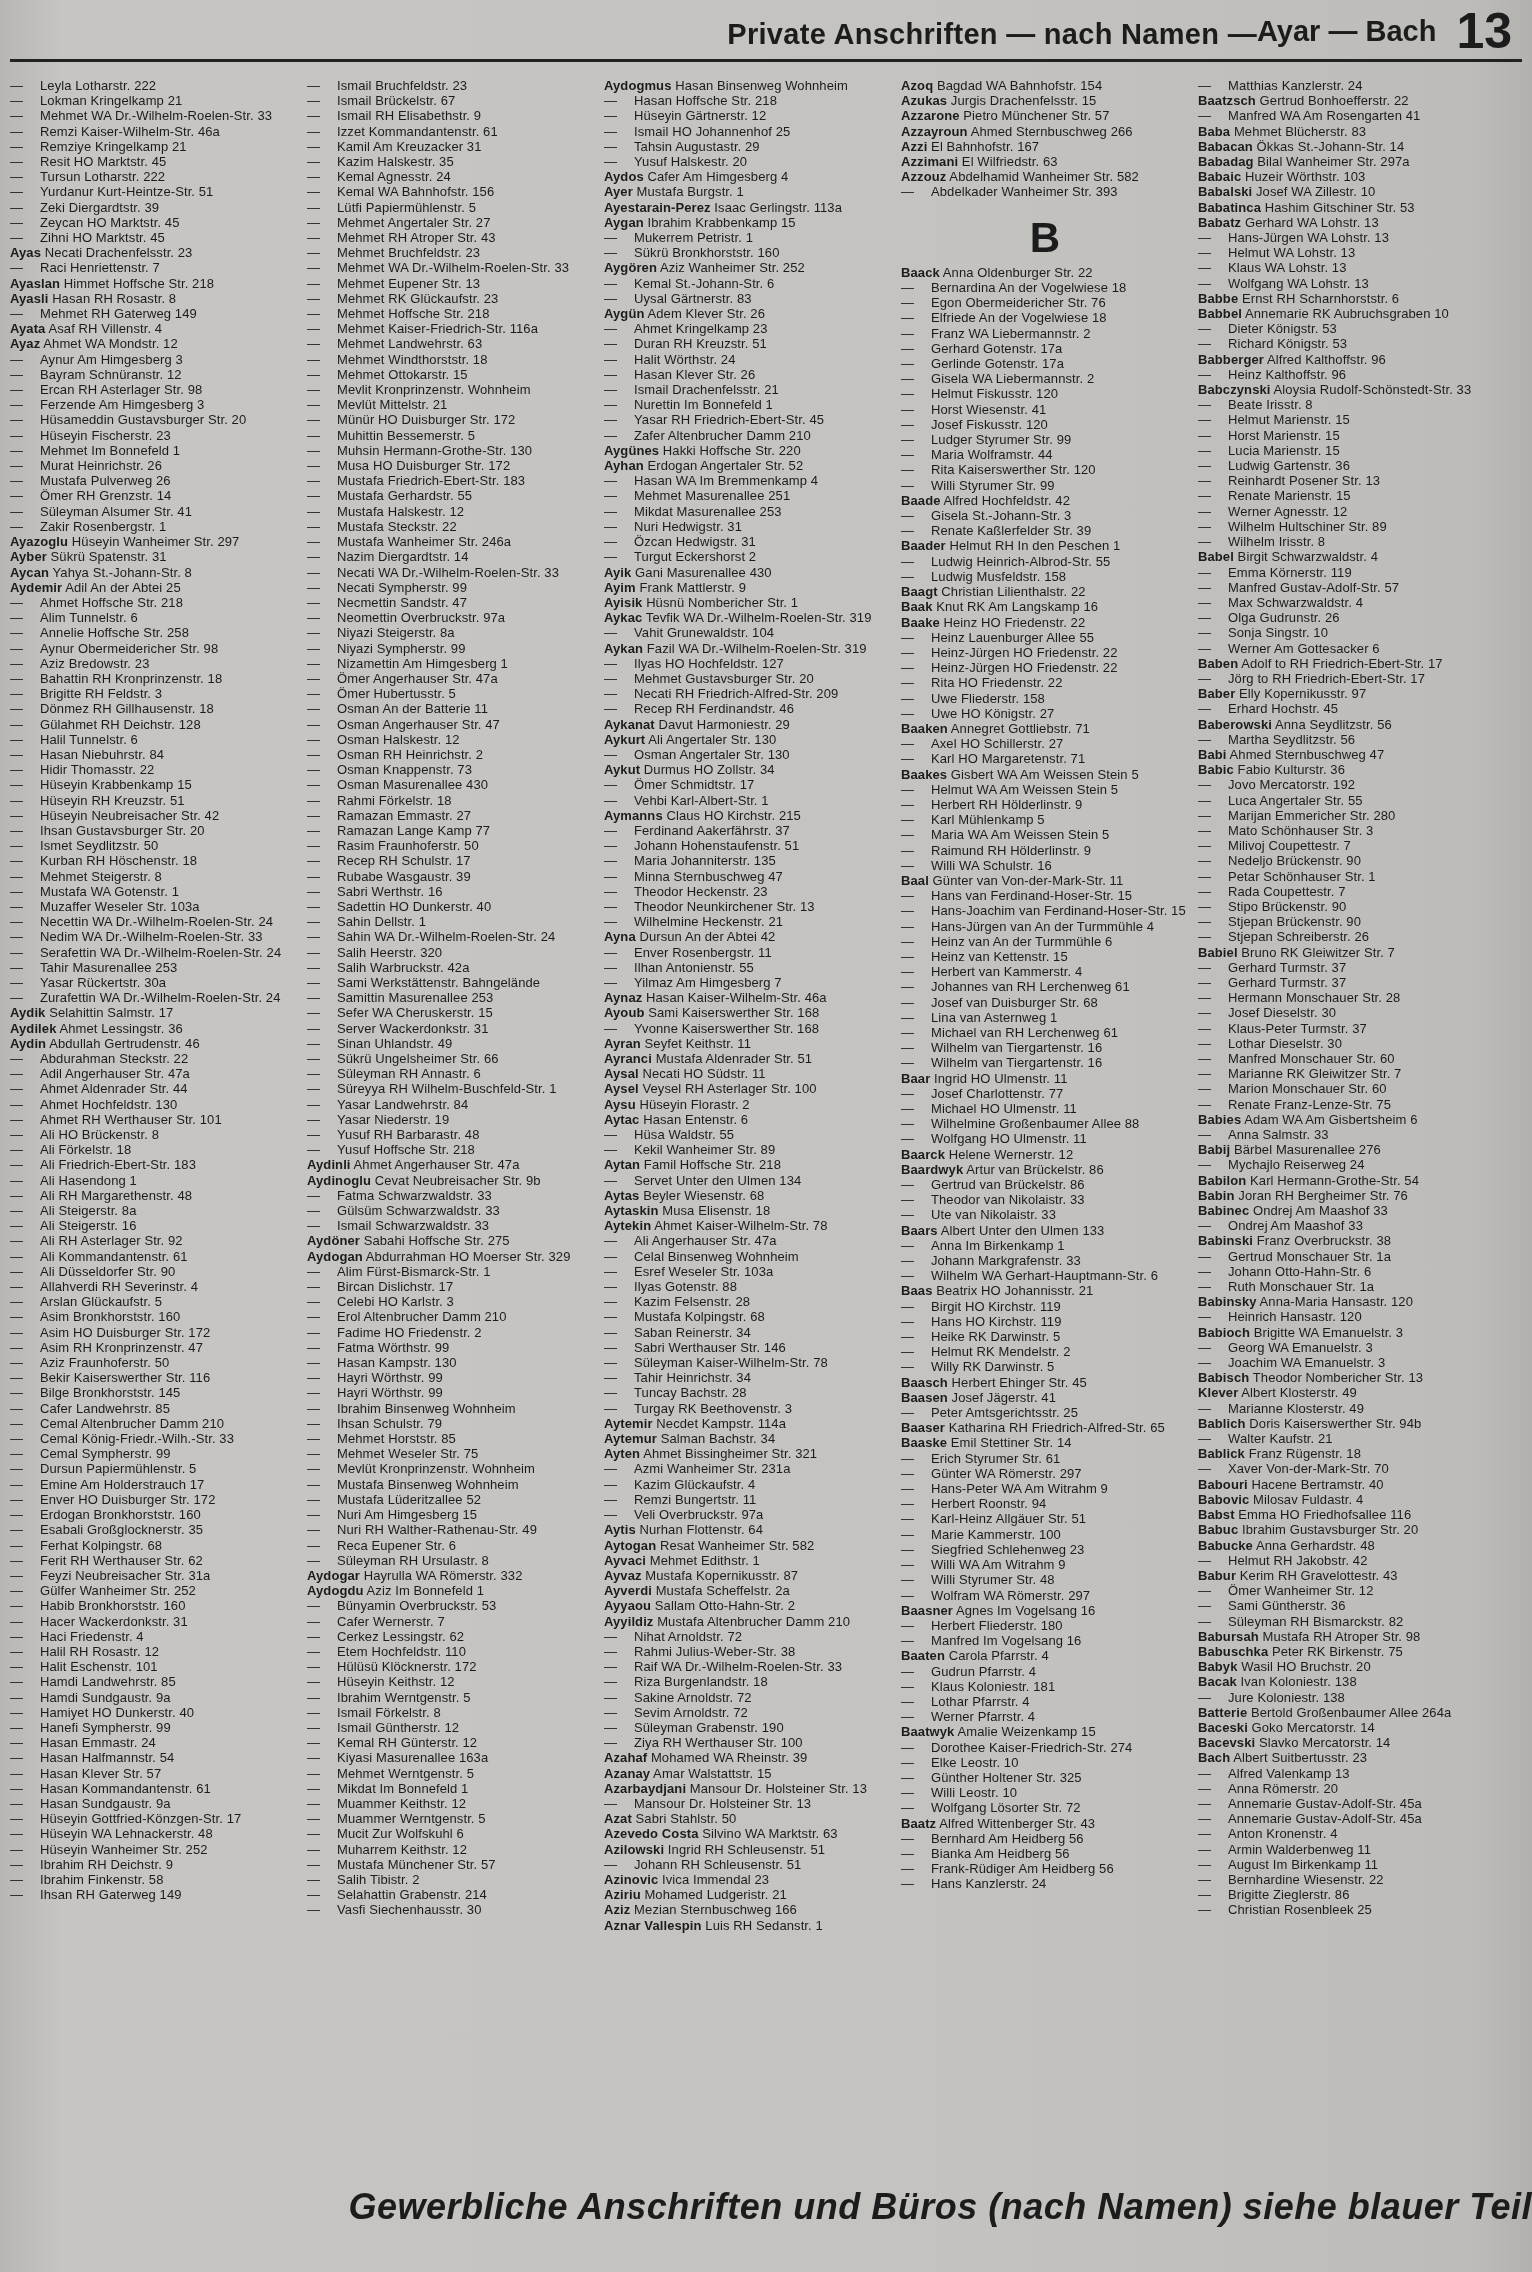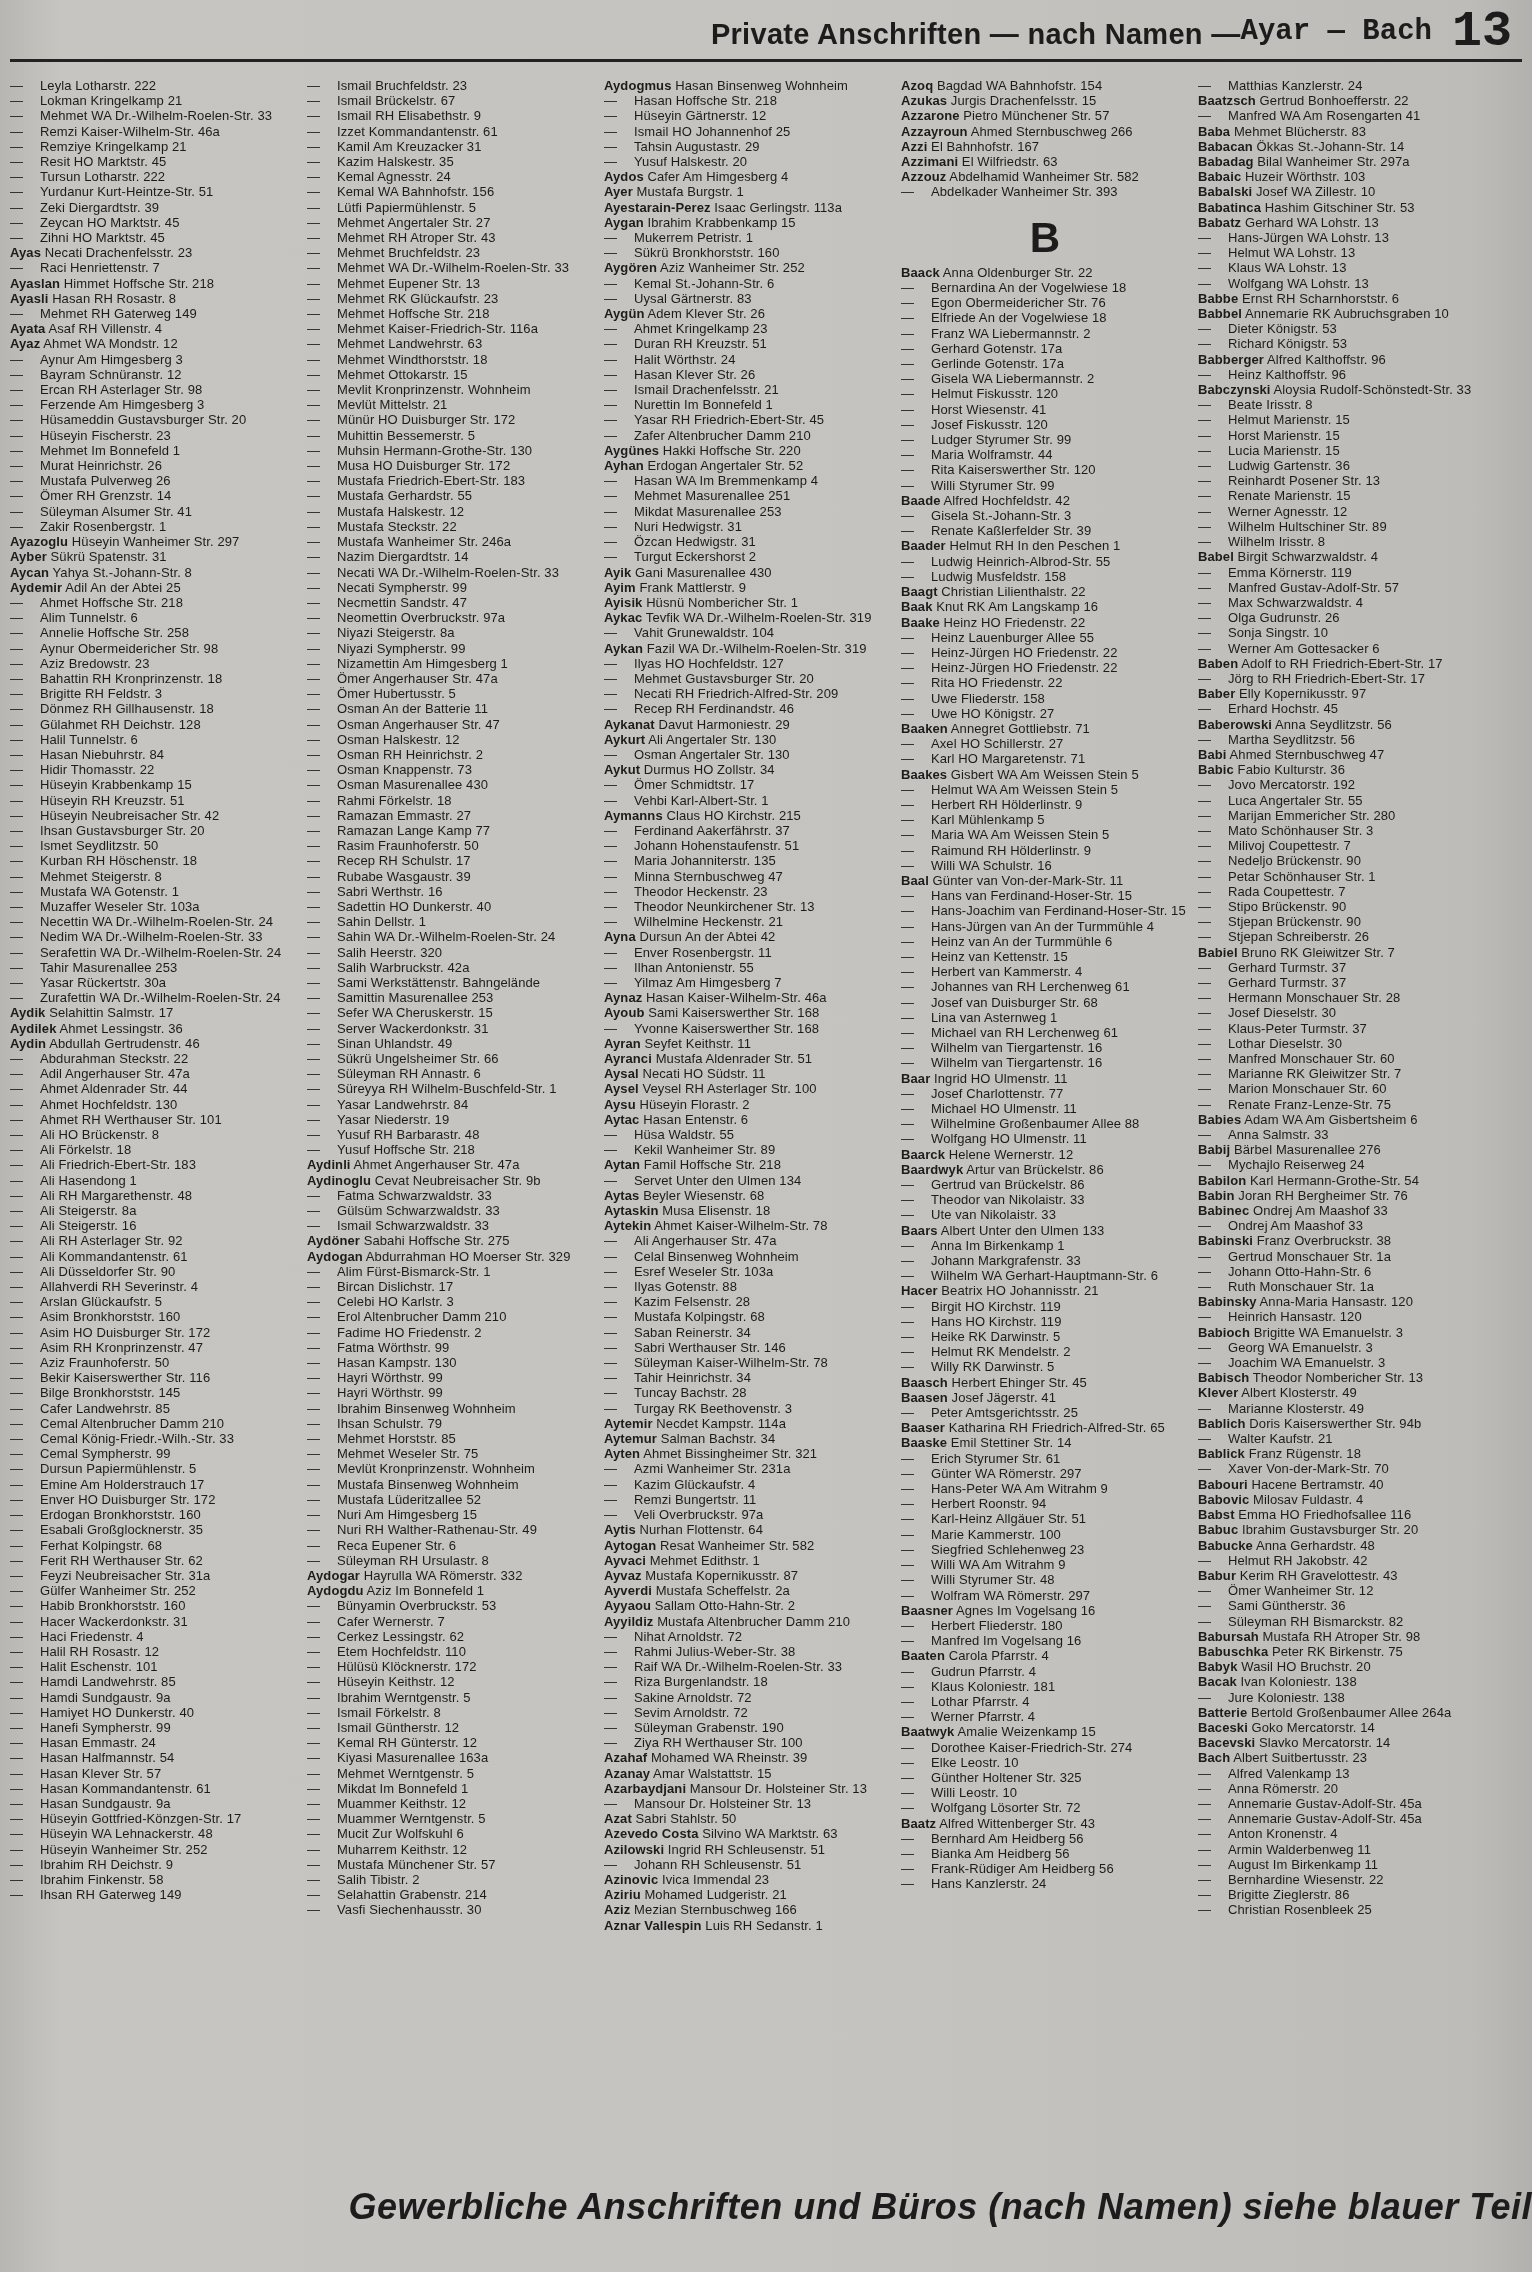--- a/index.html
+++ b/index.html
@@ -4,21 +4,21 @@
 <style>
   html,body{margin:0;padding:0;}
   body{
     width:1532px;height:2272px;position:relative;overflow:hidden;
     background:linear-gradient(90deg,#b7b6b2 0,#c6c5c1 4%,#c4c3bf 60%,#bdbcb8 96%,#b2b1ad 100%);
     font-family:"Liberation Sans",sans-serif;color:#1c1c1c;
     -webkit-font-smoothing:antialiased;
   }
   .header{display:flex;justify-content:flex-end;align-items:flex-end;padding:12px 20px 4px 14px;}
   .header-title{font-size:29px;font-weight:bold;letter-spacing:.3px;}
-  .header-right{display:flex;align-items:flex-end;gap:20px;font-family:Liberation Mono, monospace;}
+  .header-right{display:flex;align-items:flex-end;gap:20px;}
   .header-range{font-size:29px;font-weight:bold;padding-bottom:3px;}
   .page-number{font-size:50px;font-weight:bold;line-height:.78;}
   .rule{border-top:3px solid #222;margin:4px 10px 0 10px;}
   .columns{display:flex;gap:9px;padding:16px 21px 0 10px;height:2088px;overflow:hidden;}
   .col{flex:0 0 288px;width:288px;font-size:13px;line-height:15.2px;letter-spacing:.1px;}
   .entry{padding-left:30px;text-indent:-30px;}
   .dg{display:inline-block;width:30px;text-indent:0;}
   .sn{font-weight:bold;}
   .sec{text-align:center;font-size:42px;font-weight:bold;margin:30px 0 20px 0;text-indent:0;}
   .footer{position:absolute;left:0;right:0;top:2186px;text-align:right;
@@ -476,21 +476,21 @@
       <div class="entry dash"><span class="dg">—</span>Wolfgang HO Ulmenstr. 11</div>
       <div class="entry name"><b class="sn">Baarck</b> Helene Wernerstr. 12</div>
       <div class="entry name"><b class="sn">Baardwyk</b> Artur van Brückelstr. 86</div>
       <div class="entry dash"><span class="dg">—</span>Gertrud van Brückelstr. 86</div>
       <div class="entry dash"><span class="dg">—</span>Theodor van Nikolaistr. 33</div>
       <div class="entry dash"><span class="dg">—</span>Ute van Nikolaistr. 33</div>
       <div class="entry name"><b class="sn">Baars</b> Albert Unter den Ulmen 133</div>
       <div class="entry dash"><span class="dg">—</span>Anna Im Birkenkamp 1</div>
       <div class="entry dash"><span class="dg">—</span>Johann Markgrafenstr. 33</div>
       <div class="entry dash"><span class="dg">—</span>Wilhelm WA Gerhart-Hauptmann-Str. 6</div>
-      <div class="entry name"><b class="sn">Hacer</b> Beatrix HO Johannisstr. 21</div>
+      <div class="entry name"><b class="sn">Baas</b> Beatrix HO Johannisstr. 21</div>
       <div class="entry dash"><span class="dg">—</span>Birgit HO Kirchstr. 119</div>
       <div class="entry dash"><span class="dg">—</span>Hans HO Kirchstr. 119</div>
       <div class="entry dash"><span class="dg">—</span>Heike RK Darwinstr. 5</div>
       <div class="entry dash"><span class="dg">—</span>Helmut RK Mendelstr. 2</div>
       <div class="entry dash"><span class="dg">—</span>Willy RK Darwinstr. 5</div>
       <div class="entry name"><b class="sn">Baasch</b> Herbert Ehinger Str. 45</div>
       <div class="entry name"><b class="sn">Baasen</b> Josef Jägerstr. 41</div>
       <div class="entry dash"><span class="dg">—</span>Peter Amtsgerichtsstr. 25</div>
       <div class="entry name"><b class="sn">Baaser</b> Katharina RH Friedrich-Alfred-Str. 65</div>
       <div class="entry name"><b class="sn">Baaske</b> Emil Stettiner Str. 14</div>

